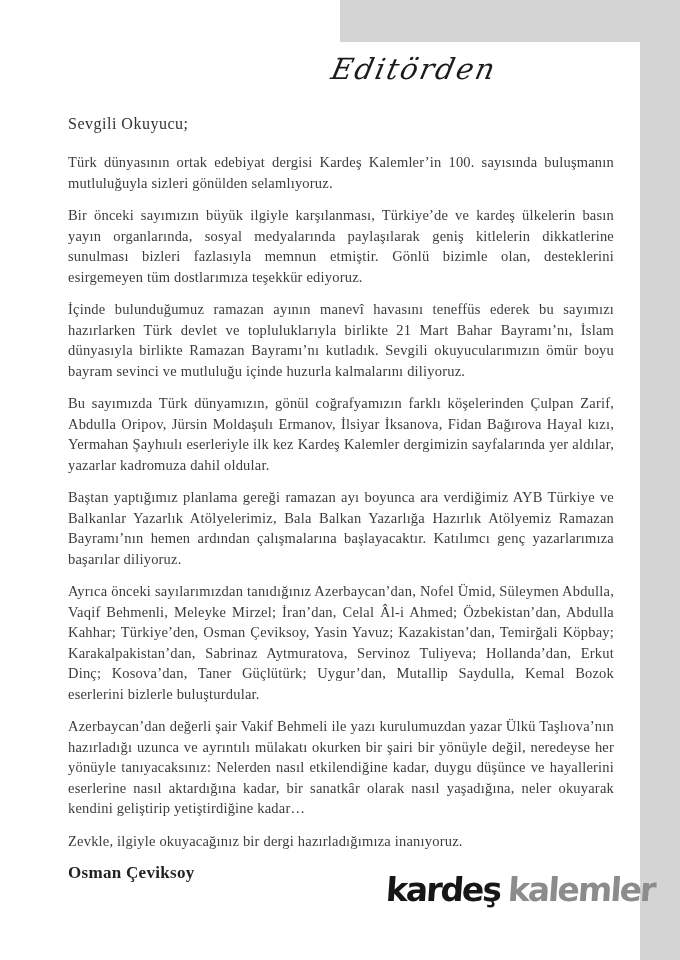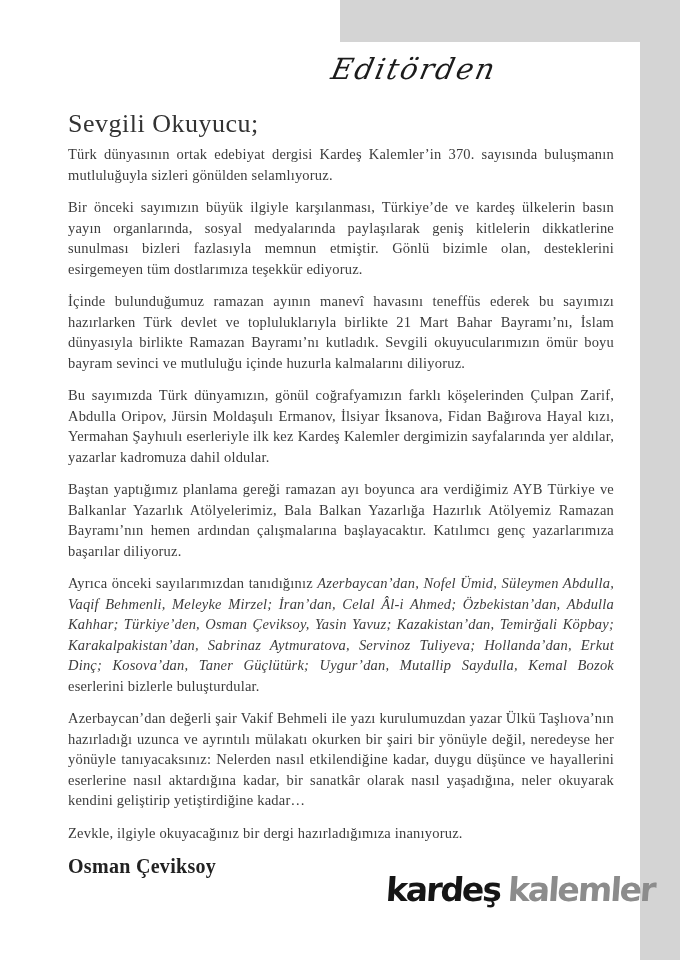--- a/index.html
+++ b/index.html
@@ -47,40 +47,39 @@
   }
   
   .content {
     position: absolute;
     left: 68px;
     top: 112px;
     width: 546px;
     color: #3c3c3c;
   }
   .greeting {
-    font-size: 26px;
+    font-size: 16px;
     font-weight: normal;
     line-height: 24px;
-    margin: 0 0 8px 0;
+    margin: 0 0 16px 0;
     color: #333333;
     letter-spacing: 0.5px;
   }
   .content p {
     font-size: 14.5px;
     line-height: 20.5px;
     text-align: justify;
     margin: 0 0 12px 0;
     letter-spacing: 0.2px;
   }
   .italic-names {
-    font-style: italic;
   }
   .signature {
     margin-top: 6px;
-    font-size: 20px;
+    font-size: 17px;
     font-weight: bold;
     color: #222222;
     letter-spacing: 0.3px;
   }
   
   .logo {
     position: absolute;
     left: 386px;
     top: 870px;
     font-family: "DejaVu Sans", sans-serif;
@@ -105,21 +104,21 @@
 
   <div class="top-band"></div>
   <div class="right-band"></div>
 
   <div class="script-title">Editörden</div>
 
   <div class="content">
 
     <div class="greeting">Sevgili Okuyucu;</div>
 
-    <p>Türk dünyasının ortak edebiyat dergisi Kardeş Kalemler’in 370. sayısında buluşmanın mutluluğuyla sizleri gönülden selamlıyoruz.</p>
+    <p>Türk dünyasının ortak edebiyat dergisi Kardeş Kalemler’in 100. sayısında buluşmanın mutluluğuyla sizleri gönülden selamlıyoruz.</p>
 
     <p>Bir önceki sayımızın büyük ilgiyle karşılanması, Türkiye’de ve kardeş ülkelerin basın yayın organlarında, sosyal medyalarında paylaşılarak geniş kitlelerin dikkatlerine sunulması bizleri fazlasıyla memnun etmiştir. Gönlü bizimle olan, desteklerini esirgemeyen tüm dostlarımıza teşekkür ediyoruz.</p>
 
     <p>İçinde bulunduğumuz ramazan ayının manevî havasını teneffüs ederek bu sayımızı hazırlarken Türk devlet ve topluluklarıyla birlikte 21 Mart Bahar Bayramı’nı, İslam dünyasıyla birlikte Ramazan Bayramı’nı kutladık. Sevgili okuyucularımızın ömür boyu bayram sevinci ve mutluluğu içinde huzurla kalmalarını diliyoruz.</p>
 
     <p>Bu sayımızda Türk dünyamızın, gönül coğrafyamızın farklı köşelerinden Çulpan Zarif, Abdulla Oripov, Jürsin Moldaşulı Ermanov, İlsiyar İksanova, Fidan Bağırova Hayal kızı, Yermahan Şayhıulı eserleriyle ilk kez Kardeş Kalemler dergimizin sayfalarında yer aldılar, yazarlar kadromuza dahil oldular.</p>
 
     <p>Baştan yaptığımız planlama gereği ramazan ayı boyunca ara verdiğimiz AYB Türkiye ve Balkanlar Yazarlık Atölyelerimiz, Bala Balkan Yazarlığa Hazırlık Atölyemiz Ramazan Bayramı’nın hemen ardından çalışmalarına başlayacaktır. Katılımcı genç yazarlarımıza başarılar diliyoruz.</p>
 
     <p><span>Ayrıca önceki sayılarımızdan tanıdığınız </span><span class="italic-names">Azerbaycan’dan, Nofel Ümid, Süleymen Abdulla, Vaqif Behmenli, Meleyke Mirzel; İran’dan, Celal Âl-i Ahmed; Özbekistan’dan, Abdulla Kahhar; Türkiye’den, Osman Çeviksoy, Yasin Yavuz; Kazakistan’dan, Temirğali Köpbay; Karakalpakistan’dan, Sabrinaz Aytmuratova, Servinoz Tuliyeva; Hollanda’dan, Erkut Dinç; Kosova’dan, Taner Güçlütürk; Uygur’dan, Mutallip Saydulla, Kemal Bozok</span><span> eserlerini bizlerle buluşturdular.</span></p>

